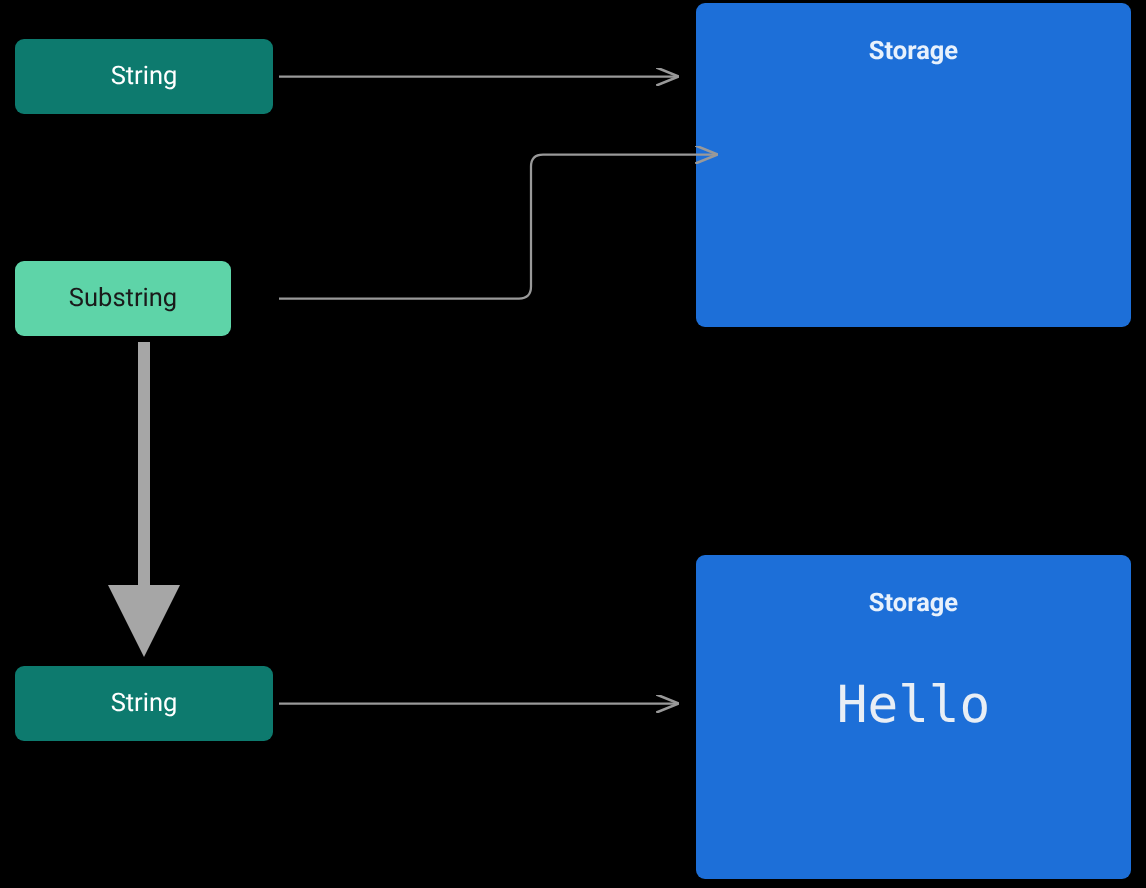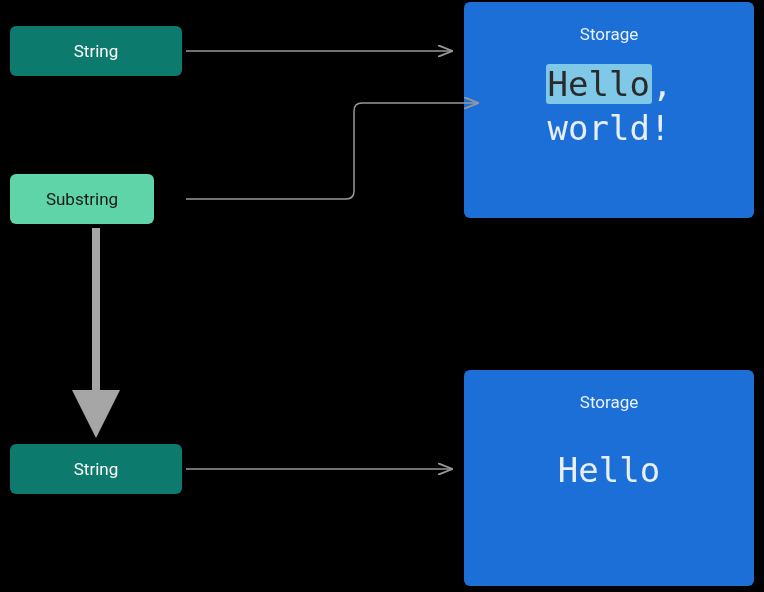--- a/index.html
+++ b/index.html
@@ -42,21 +42,21 @@
       background: #1d6fd8;
       border-radius: 6px;
       display: flex;
       flex-direction: column;
       align-items: center;
       padding-top: 22px;
       color: #fff;
     }
     .storage-label {
       font-size: 17px;
-      font-weight: 400;
+      font-weight: 700;
       color: #e8f1fc;
       margin-bottom: 18px;
     }
     .storage-content {
       font-family: "SF Mono", Menlo, Monaco, Consolas, monospace;
       font-size: 34px;
       line-height: 1.3;
       text-align: center;
       color: #e8eef5;
       white-space: pre;
@@ -86,22 +86,20 @@
 <div class="box substring-box" style="left: 10px; top: 174px;">
   <span>Substring</span>
 </div>
 
 <div class="box string-box" style="left: 10px; top: 444px;">
   <span>String</span>
 </div>
 
 <div class="storage-box" style="left: 464px; top: 2px; width: 290px; height: 216px;">
   <div class="storage-label">Storage</div>
-  <div class="storage-content"><span class="highlight">Hello</span><span>,</span>
-<span>world!</span></div>
 </div>
 
 <div class="storage-box" style="left: 464px; top: 370px; width: 290px; height: 216px;">
   <div class="storage-label">Storage</div>
   <div class="storage-content" style="margin-top: 18px;">Hello</div>
 </div>
 
 <svg class="arrows">
   <defs>
     <marker id="arrowhead-thin" markerWidth="10" markerHeight="8" refX="9" refY="4" orient="auto">

